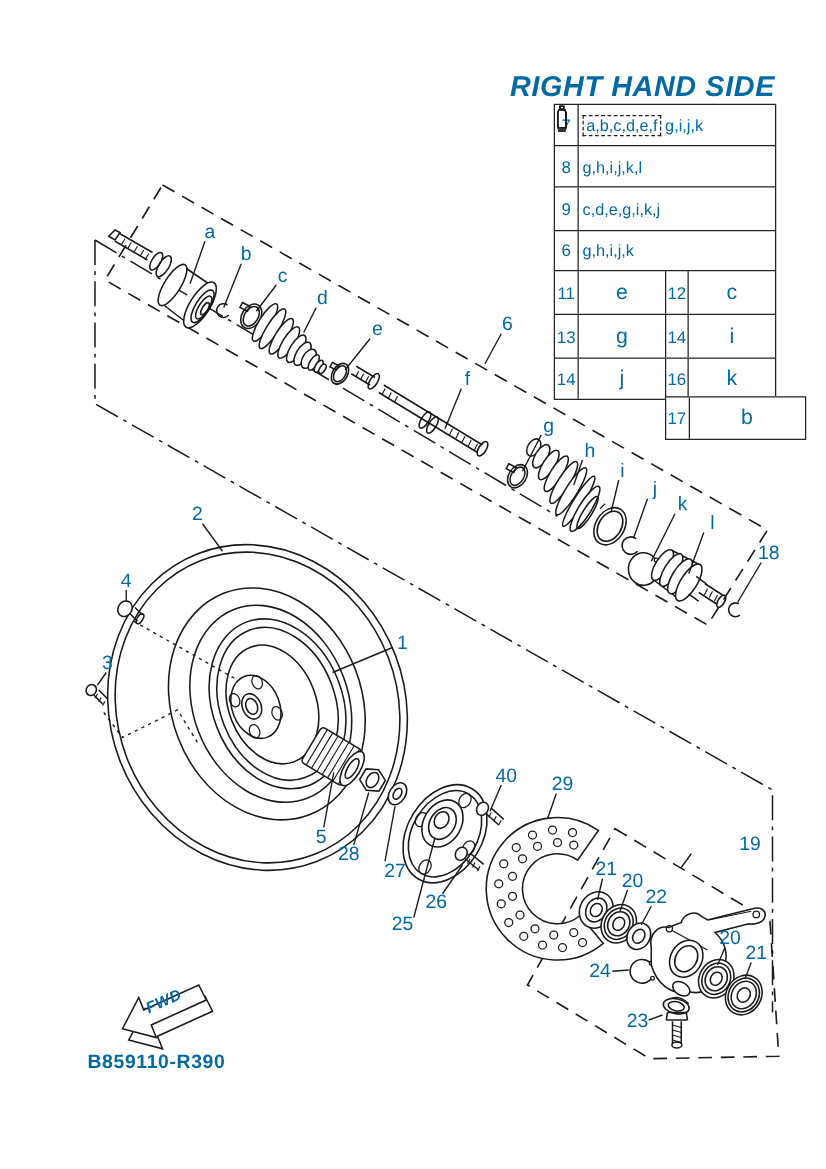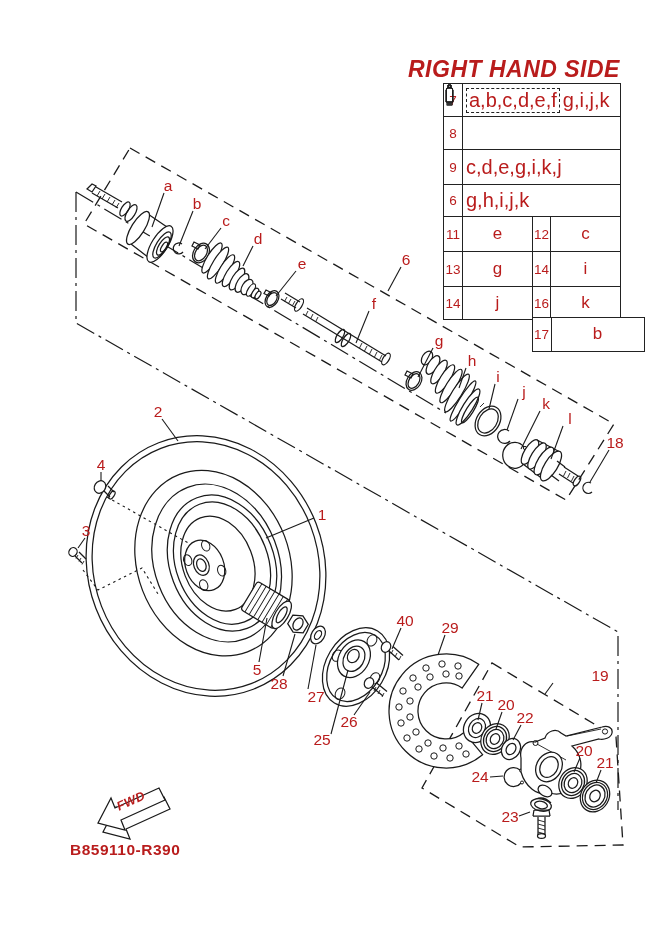--- a/index.html
+++ b/index.html
@@ -1,36 +1,36 @@
 <!DOCTYPE html>
 <html><head>
 <meta charset="utf-8">
 <style>
   html,body{margin:0;padding:0;background:#fff;}
   .canvas{position:relative;width:661px;height:935px;background:#fff;overflow:hidden;
-          font-family:"Liberation Sans",sans-serif;color:#b91c1c;}
+          font-family:"Liberation Sans",sans-serif;color:#0369a1;}
   svg{position:absolute;left:0;top:0;}
   svg .ln{stroke:#1a1a1a;fill:none;stroke-width:1.25;}
   svg .lnf{stroke:#1a1a1a;fill:#ffffff;stroke-width:1.25;}
   svg .thin{stroke:#1a1a1a;fill:none;stroke-width:0.9;}
   svg .leader{stroke:#1a1a1a;fill:none;stroke-width:1.1;}
   svg .leader.dotted{stroke-dasharray:2.5 3.5;}
   svg .dashbox{stroke:#1a1a1a;fill:none;stroke-width:1.3;stroke-dasharray:11 7;}
   svg .chain{stroke:#1a1a1a;fill:none;stroke-width:1.2;stroke-dasharray:20 5 3 5;}
   svg .hole{stroke:#1a1a1a;fill:none;stroke-width:1;}
   .page-title{position:absolute;left:408px;top:56px;font-size:23px;font-weight:bold;
               font-style:italic;letter-spacing:.5px;white-space:nowrap;}
   .ptable{position:absolute;left:443px;top:83px;width:178px;border:1.6px solid #222;
           box-sizing:border-box;background:#fff;}
   .trow{display:flex;align-items:stretch;border-top:1.4px solid #222;box-sizing:border-box;}
   .trow:first-child{border-top:none;}
   .tnum{width:19px;border-right:1.4px solid #222;display:flex;align-items:center;
         justify-content:center;font-size:13.5px;box-sizing:border-box;flex:none;}
   .tnum.lb{border-left:1.4px solid #222;}
-  .tcell{flex:1;display:flex;align-items:center;padding-left:3px;font-size:20px;
+  .tcell{flex:1;display:flex;align-items:center;padding-left:3px;font-size:13px;
          gap:2px;box-sizing:border-box;white-space:nowrap;}
   .tcell.c{justify-content:center;padding-left:0;font-size:17px;}
   .dashedbox{border:1.4px dashed #222;padding:0 2px;margin-right:1px;}
   .ptable17{position:absolute;left:531.5px;top:316.5px;width:113px;height:35px;
             border:1.6px solid #222;box-sizing:border-box;display:flex;background:#fff;}
   .grease{flex:none;}
   .callout{position:absolute;transform:translate(-50%,-50%);font-size:15.5px;
            line-height:1;white-space:nowrap;}
   .part-code{position:absolute;left:70px;top:841px;font-size:15.5px;font-weight:bold;
              letter-spacing:.5px;}
@@ -351,20 +351,27 @@
       <span class="dashedbox">a,b,c,d,e,f</span>
       <span>g,i,j,k</span>
       <svg class="grease" width="11" height="24" viewBox="0 0 12 26">
             <path d="M4.4,1 h3.2 v2.6 h-3.2 z M3.4,4.2 h5.2 l1,2.4 v13 h-7.2 v-13 z" fill="none" stroke="#1a1a1a" stroke-width="1"></path>
             <rect x="3" y="20.6" width="6" height="2.6" fill="#333"></rect>
           </svg>
     </div>
   </div>
   <div class="trow" style="height:33px">
     <div class="tnum">8</div>
+    <div class="tcell">
+      <span>g,h,i,j,k,l</span>
+      <svg class="grease" width="11" height="24" viewBox="0 0 12 26">
+            <path d="M4.4,1 h3.2 v2.6 h-3.2 z M3.4,4.2 h5.2 l1,2.4 v13 h-7.2 v-13 z" fill="none" stroke="#1a1a1a" stroke-width="1"></path>
+            <rect x="3" y="20.6" width="6" height="2.6" fill="#333"></rect>
+          </svg>
+    </div>
   </div>
   <div class="trow" style="height:35px">
     <div class="tnum">9</div>
     <div class="tcell">
       <span>c,d,e,g,i,k,j</span>
       <svg class="grease" width="11" height="24" viewBox="0 0 12 26">
             <path d="M4.4,1 h3.2 v2.6 h-3.2 z M3.4,4.2 h5.2 l1,2.4 v13 h-7.2 v-13 z" fill="none" stroke="#1a1a1a" stroke-width="1"></path>
             <rect x="3" y="20.6" width="6" height="2.6" fill="#333"></rect>
           </svg>
       <svg class="grease" width="11" height="24" viewBox="0 0 12 26">

